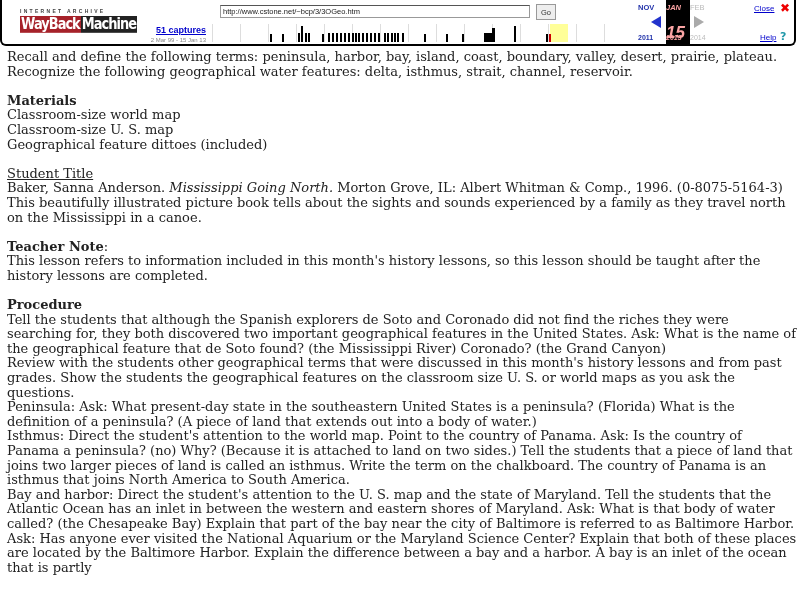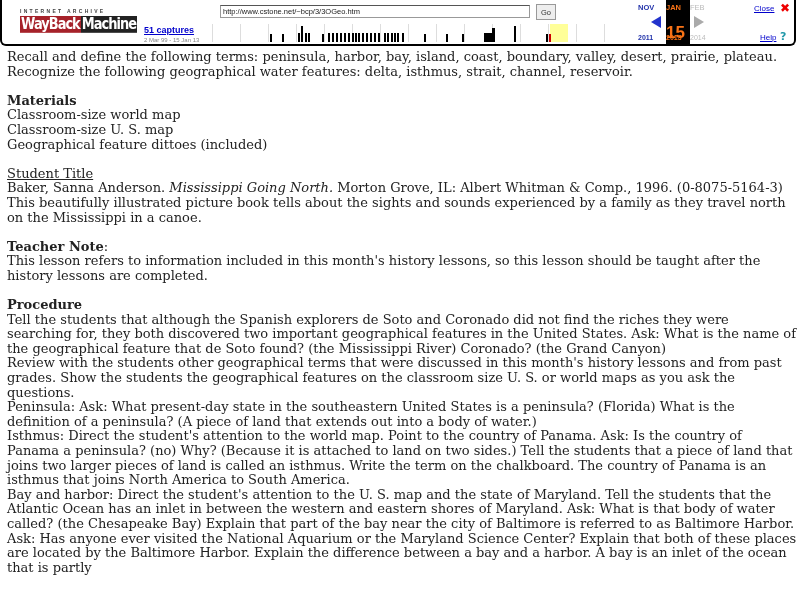--- a/index.html
+++ b/index.html
@@ -4,34 +4,34 @@
 <style>
   html, body { margin:0; padding:0; }
   body { width:800px; height:600px; overflow:hidden; background:#fff; position:relative; font-family:"DejaVu Serif", serif; color:#222; }
   
   #wm-toolbar { position:absolute; left:0; top:0; width:796px; height:46px; background:#fff; border:2px solid #000; border-top:none; border-radius:0 0 6px 6px; box-sizing:border-box; font-family:"Liberation Sans", sans-serif; }
   .ia-logo { position:absolute; left:18px; top:8px; width:84px; }
   .ia-logo .top { font-size:5px; letter-spacing:2.3px; color:#444; font-weight:bold; white-space:nowrap; }
   .ia-logo .wb { margin-top:2px; height:14px; display:flex; font-family:"DejaVu Sans", sans-serif; font-weight:bold; font-size:13px; line-height:14px; letter-spacing:-1px; transform:scaleY(1.2); transform-origin:top left; }
   .ia-logo .wb .w { color:#fff; background:#a6222a; padding:0 1px; }
   .ia-logo .wb .m { color:#fff; background:#222; padding:0 1px; }
-  .captures { position:absolute; left:142px; top:25px; width:78px; text-align:left; }
+  .captures { position:absolute; left:126px; top:25px; width:78px; text-align:right; }
   .captures a { font-size:9px; color:#00c; text-decoration:underline; font-weight:bold; display:block; }
   .captures .range { font-size:6px; color:#888; margin-top:2px; white-space:nowrap; }
   .url-input { position:absolute; left:218px; top:5px; width:310px; height:13px; border:1px solid #999; border-top-color:#555; font-size:7.5px; padding:0 2px; box-sizing:border-box; font-family:"Liberation Sans", sans-serif; color:#222; line-height:12px; }
   .go-btn { position:absolute; left:534px; top:4px; width:20px; height:16px; border:1px solid #999; background:#eee; font-size:7.5px; text-align:center; line-height:15px; box-sizing:border-box; border-radius:0; color:#333; }
   .sparkline { position:absolute; left:210px; top:24px; width:420px; height:18px; }
   .sparkline .yr { position:absolute; top:0; bottom:0; border-left:1px solid #ddd; }
   .sparkline .bar { position:absolute; bottom:0; width:2px; background:#000; }
   .sparkline .cur { position:absolute; top:0; bottom:0; background:#ffff99; }
   .cal { position:absolute; top:0; height:44px; text-align:left; font-weight:bold; }
   .cal .mo { font-size:7.5px; margin-top:3px; }
   .cal .yr2 { font-size:7px; position:absolute; bottom:3px; left:0; right:0; }
   .cal-prev { left:636px; width:28px; color:#2233aa; }
-  .cal-cur { left:664px; width:24px; background:#000; color:#f97316; }
+  .cal-cur { left:664px; width:24px; background:#000; color:#fca5a5;font-style:italic; }
   .cal-next { left:688px; width:28px; color:#bbb; font-weight:normal; }
   .cal-cur .day { font-size:17px; line-height:16px; margin-top:13px; }
   .arrow-l { position:absolute; left:13px; top:16px; width:0; height:0; border-top:6px solid transparent; border-bottom:6px solid transparent; border-right:10px solid #2233cc; }
   .arrow-r { position:absolute; left:4px; top:16px; width:0; height:0; border-top:6px solid transparent; border-bottom:6px solid transparent; border-left:10px solid #aaa; }
   .close-link { position:absolute; left:752px; top:4px; font-size:8px; color:#00c; text-decoration:underline; }
   .close-x { position:absolute; left:778px; top:1px; font-size:12px; color:#e00; font-weight:bold; font-family:"DejaVu Sans", sans-serif; }
   .help-link { position:absolute; left:758px; top:33px; font-size:8px; color:#00c; text-decoration:underline; }
   .help-q { position:absolute; left:778px; top:30px; font-size:11px; color:#29a; font-weight:bold; font-family:"DejaVu Sans", sans-serif; }
   
   #doc { position:absolute; left:7px; top:50px; width:790px; font-size:13px; line-height:14.6px; }

